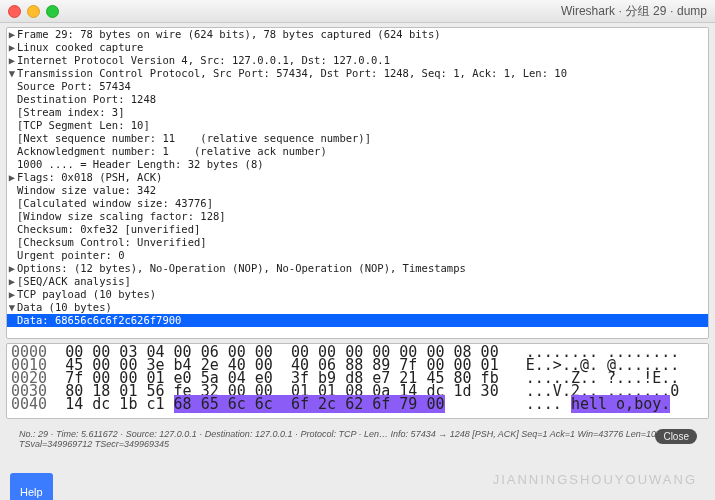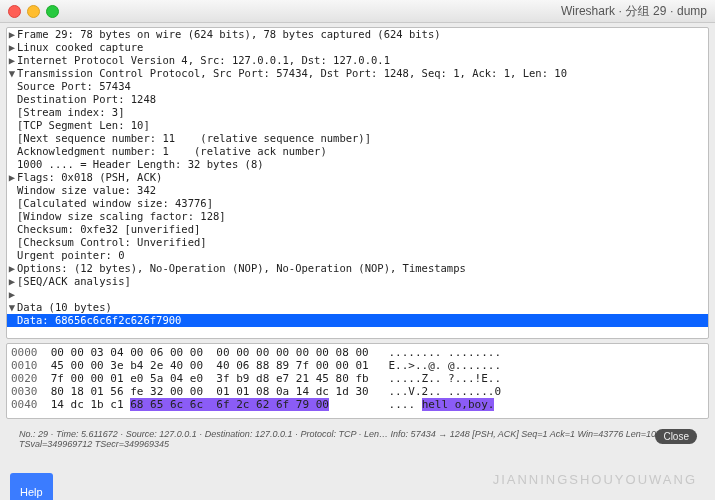--- a/index.html
+++ b/index.html
@@ -8,21 +8,21 @@
   .dot{width:11px;height:11px;border-radius:50%}
   .dot.r{background:#ff5f56;border:0.5px solid #e0443e}
   .dot.y{background:#ffbd2e;border:0.5px solid #dea123}
   .dot.g{background:#27c93f;border:0.5px solid #1aab29}
   .title{flex:1;text-align:right;color:#555;font-size:12px}
   .pane{margin:4px 6px;border:1px solid #bfbfbf;background:#fff;border-radius:2px}
   .tree{height:310px;overflow:auto;font-family:Menlo,Consolas,monospace;font-size:10.5px;line-height:13px}
   .row{display:flex;align-items:center;white-space:pre}
   .tri{width:10px;text-align:center;color:#555;cursor:pointer}
   .sel{background:#0b63ff;color:#fff}
-  .hex{height:70px;overflow:auto;font-family:Menlo,Consolas,monospace;font-size:11px;line-height:13px;padding:2px 4px}
+  .hex{height:70px;overflow:auto;font-family:Menlo,Consolas,monospace;font-size:15px;line-height:13px;padding:2px 4px}
   .hexrow{white-space:pre}
   .off{color:#666}
   .hl{background:#8b5cf6}
   .status{font-family:-apple-system,Arial;font-size:9px;color:#555;font-style:italic;padding:6px 19px}
   .help{margin:18px 10px;display:inline-block;background:#3b7cff;color:#fff;padding:13px 10px;border-radius:3px;font-size:11px}
   .closebadge{position:absolute;right:18px;bottom:56px;background:rgba(40,40,40,.8);color:#eee;font-size:10px;padding:2px 8px;border-radius:8px}
   .wm2{position:absolute;right:18px;bottom:13px;color:#c8c8c8;font-size:13px;letter-spacing:2px}
 </style>
 </head>
 <body>
@@ -53,21 +53,21 @@
       <div class="row">      <span class="tri"> </span><span>1000 .... = Header Length: 32 bytes (8)</span></div>
       <div class="row">   <span class="tri">▶</span><span>Flags: 0x018 (PSH, ACK)</span></div>
       <div class="row">      <span class="tri"> </span><span>Window size value: 342</span></div>
       <div class="row">      <span class="tri"> </span><span>[Calculated window size: 43776]</span></div>
       <div class="row">      <span class="tri"> </span><span>[Window size scaling factor: 128]</span></div>
       <div class="row">      <span class="tri"> </span><span>Checksum: 0xfe32 [unverified]</span></div>
       <div class="row">      <span class="tri"> </span><span>[Checksum Control: Unverified]</span></div>
       <div class="row">      <span class="tri"> </span><span>Urgent pointer: 0</span></div>
       <div class="row">   <span class="tri">▶</span><span>Options: (12 bytes), No-Operation (NOP), No-Operation (NOP), Timestamps</span></div>
       <div class="row">   <span class="tri">▶</span><span>[SEQ/ACK analysis]</span></div>
-      <div class="row">   <span class="tri">▶</span></div>
+      <div class="row">   <span class="tri">▶</span><span>TCP payload (10 bytes)</span></div>
       <div class="row"><span class="tri">▼</span><span>Data (10 bytes)</span></div>
       <div class="row sel">      <span class="tri"> </span><span>Data: 68656c6c6f2c626f7900</span></div>
     </div>
 </div>
 
 <div class="pane">
   <div class="hex" id="hex">
       <div class="hexrow"><span class="off">0000</span>  00 00 03 04 00 06 00 00  00 00 00 00 00 00 08 00   ........ ........</div>
       <div class="hexrow"><span class="off">0010</span>  45 00 00 3e b4 2e 40 00  40 06 88 89 7f 00 00 01   E..&gt;..@. @.......</div>
       <div class="hexrow"><span class="off">0020</span>  7f 00 00 01 e0 5a 04 e0  3f b9 d8 e7 21 45 80 fb   .....Z.. ?...!E..</div>

